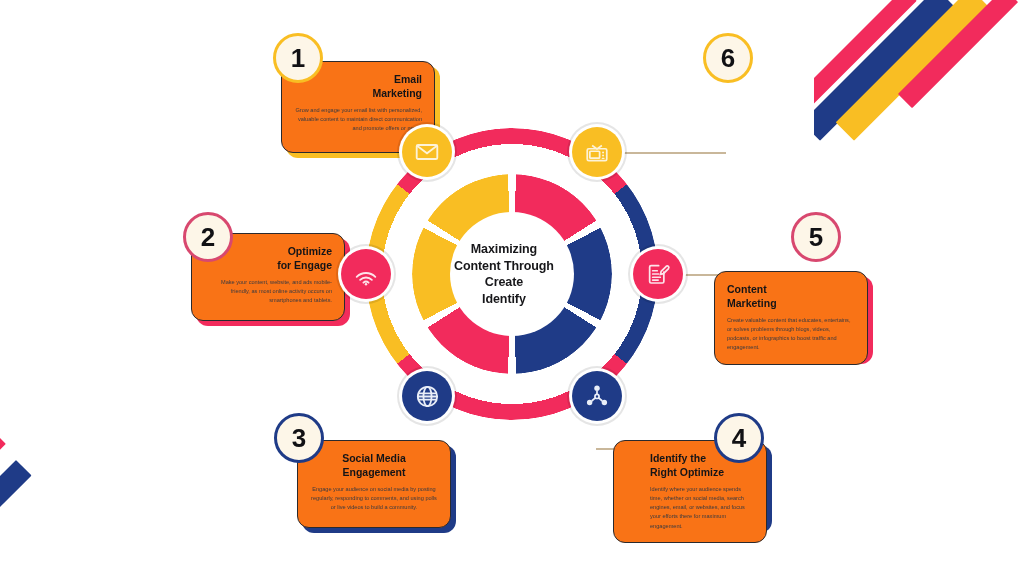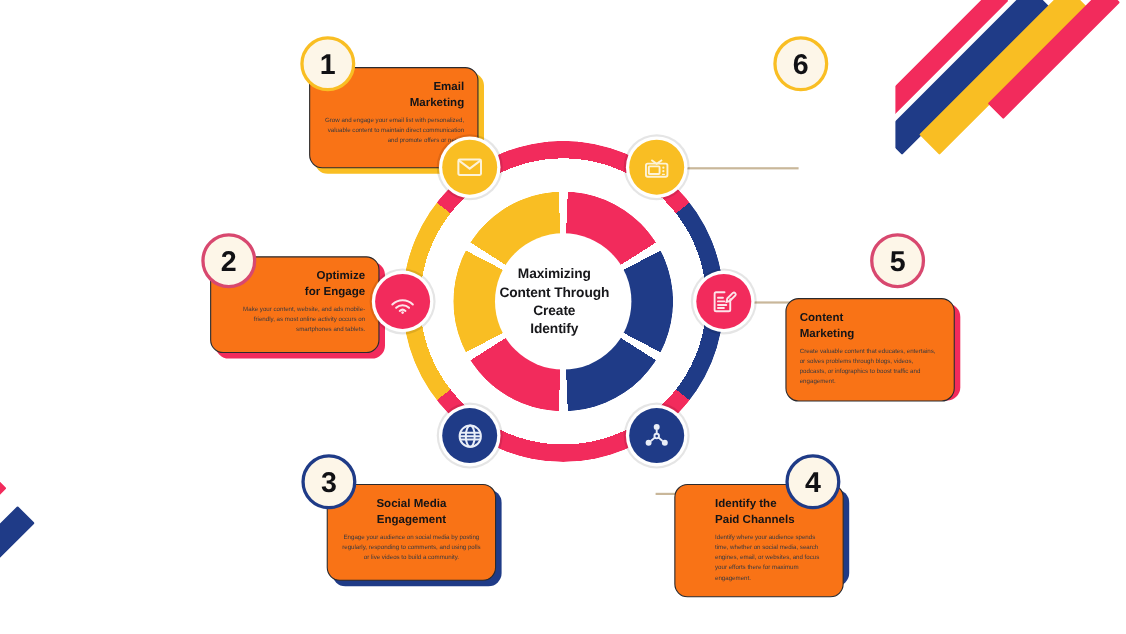--- a/index.html
+++ b/index.html
@@ -166,21 +166,21 @@
   </div>
   <div class="numbadge" style="left:274px; top:413px; border:3.2px solid #1F3B87;">
     <span>3</span>
   </div>
 
   <div class="cardshell" style="left:613px; top:440px;">
     <div class="shadowlayer" style="height:88px; background:#1F3B87;"></div>
     <div class="card al-l" style="position:relative; border:1.3px solid #2a2a2e; min-height:88px;padding-left:36px;">
       <div class="ttl">
         <div>Identify the</div>
-        <div>Paid Channels</div>
+        <div>Right Optimize</div>
       </div>
       <div class="body">Identify where your audience spends time, whether on social media, search engines, email, or websites, and focus your efforts there for maximum engagement.</div>
     </div>
   </div>
   <div class="numbadge" style="left:714px; top:413px; border:3.2px solid #1F3B87;">
     <span>4</span>
   </div>
 
   <div id="wheel">
 

